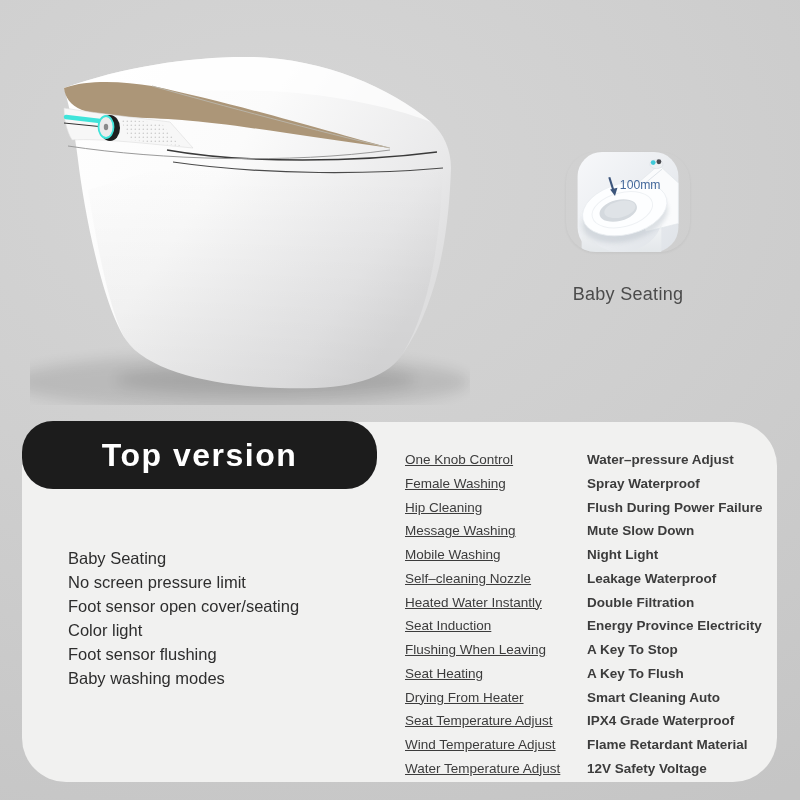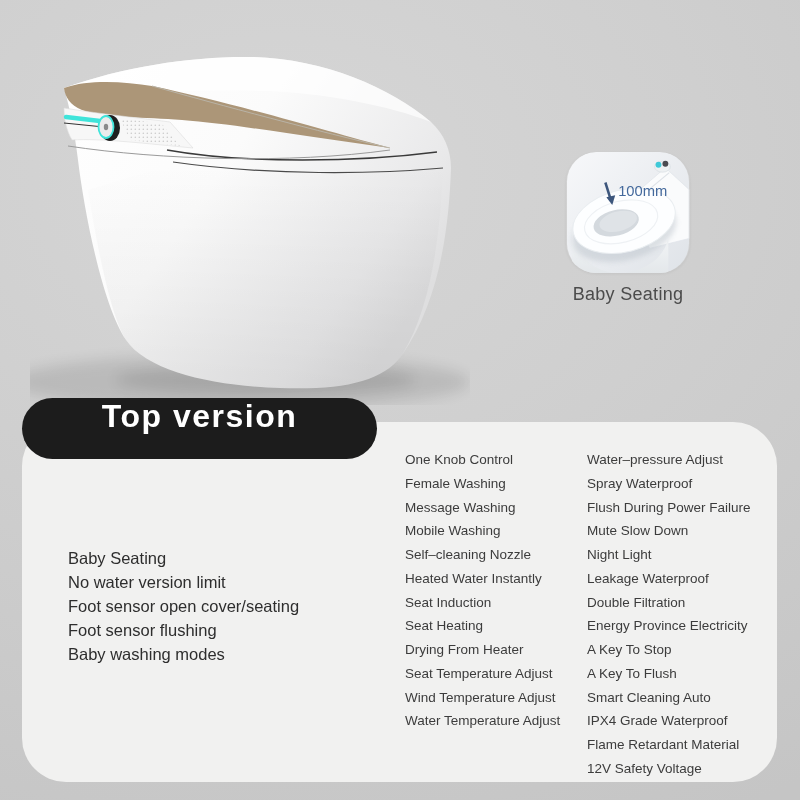--- a/index.html
+++ b/index.html
@@ -7,53 +7,53 @@
     position:relative;width:800px;height:800px;overflow:hidden;
     font-family:"Liberation Sans",sans-serif;
     background:radial-gradient(120% 90% at 35% 22%, #d6d6d6 0%, #cfcfcf 45%, #c5c5c5 100%);
   }
   
   .stage{position:absolute;left:30px;top:40px;width:440px;height:365px;}
   .stage svg{display:block;width:100%;height:100%;}
 
   
   .baby-badge{
-    position:absolute;left:566px;top:152px;width:124px;height:121px;
+    position:absolute;left:566px;top:152px;width:124px;height:100px;
     border-radius:30px;overflow:hidden;
     box-shadow:0 1px 3px rgba(0,0,0,0.06);
   }
   .baby-badge svg{display:block;width:100%;height:100%;}
   .baby-caption{
     position:absolute;left:546px;top:284px;width:164px;
     text-align:center;font-size:18px;color:#4b4b4b;letter-spacing:0.3px;
   }
 
   
   .card{
     position:absolute;left:22px;top:422px;width:755px;height:360px;
     background:#f1f1f0;border-radius:44px;
   }
   .version-badge{
-    position:absolute;left:22px;top:398px;width:355px;height:61px;
+    position:absolute;left:22px;top:421px;width:355px;height:68px;
     background:#1c1c1c;border-radius:31px;
-    display:flex;align-items:flex-start;justify-content:center;
+    display:flex;align-items:center;justify-content:center;
   }
   .version-badge span{
     color:#ffffff;font-size:32px;font-weight:700;letter-spacing:1.5px;
   }
   .left-features{
     position:absolute;left:68px;top:546px;width:320px;
     font-size:16.5px;line-height:24px;color:#2e2e2e;
   }
   .feat-col{
     position:absolute;top:448px;width:190px;
     font-size:13.5px;line-height:23.75px;color:#3c3c3c;
   }
-  .feat-col.mid{left:405px;}
-  .feat-col.right{left:587px;width:200px;}
+  .feat-col.mid{left:405px;text-decoration:underline;}
+  .feat-col.right{left:587px;width:200px;font-weight:bold;}
 </style>
 </head>
 <body>
 
 <div class="page">
 
   <div class="stage">
     <svg viewBox="0 0 440 365">
       <defs>
         <linearGradient id="bodyGrad" x1="0" y1="0" x2="1" y2="0.6">
@@ -175,34 +175,37 @@
   <div class="baby-caption">Baby Seating</div>
 
   <div class="card"></div>
 
   <div class="version-badge">
     <span>Top version</span>
   </div>
 
   <div class="left-features">
       <div class="feat-line">Baby Seating</div>
-      <div class="feat-line">No water version limit</div>
+      <div class="feat-line">No screen pressure limit</div>
       <div class="feat-line">Foot sensor open cover/seating</div>
+      <div class="feat-line">Color light</div>
       <div class="feat-line">Foot sensor flushing</div>
       <div class="feat-line">Baby washing modes</div>
     </div>
 
   <div class="feat-col mid">
       <div class="feat-line">One Knob Control</div>
       <div class="feat-line">Female Washing</div>
+      <div class="feat-line">Hip Cleaning</div>
       <div class="feat-line">Message Washing</div>
       <div class="feat-line">Mobile Washing</div>
       <div class="feat-line">Self–cleaning Nozzle</div>
       <div class="feat-line">Heated Water Instantly</div>
       <div class="feat-line">Seat Induction</div>
+      <div class="feat-line">Flushing When Leaving</div>
       <div class="feat-line">Seat Heating</div>
       <div class="feat-line">Drying From Heater</div>
       <div class="feat-line">Seat Temperature Adjust</div>
       <div class="feat-line">Wind Temperature Adjust</div>
       <div class="feat-line">Water Temperature Adjust</div>
     </div>
 
   <div class="feat-col right">
       <div class="feat-line">Water–pressure Adjust</div>
       <div class="feat-line">Spray Waterproof</div>

